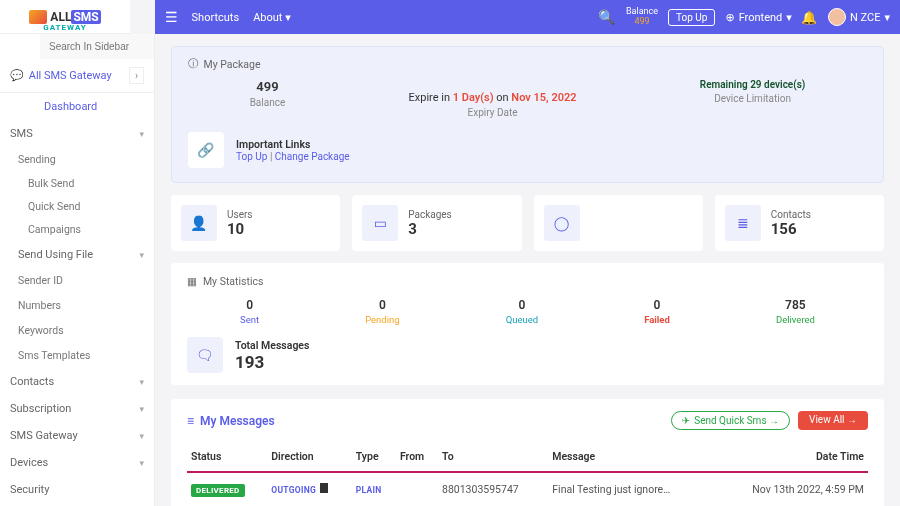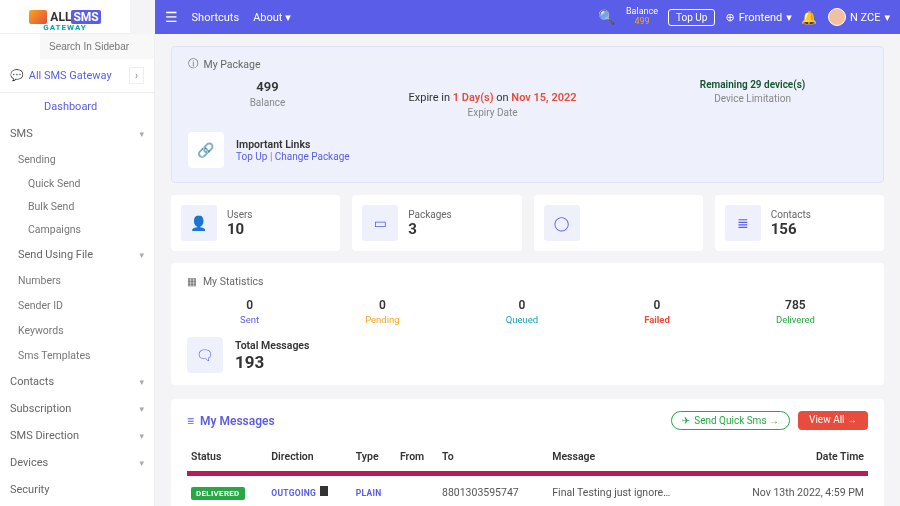--- a/index.html
+++ b/index.html
@@ -58,21 +58,21 @@
 .total-ico { width: 36px; height: 36px; background: #eef1fb; border-radius: 4px; display:flex;align-items:center;justify-content:center;color:#5a5de7;font-size:14px; }
 .total-lbl { font-size: 10.5px; font-weight: 600; }
 .total-val { font-size: 17px; font-weight: 700; }
 .msgs-panel { background: #fff; border-radius: 4px; padding: 12px 16px; }
 .msgs-header { display: flex; align-items: center; justify-content: space-between; margin-bottom: 12px; }
 .msgs-title { color: #5a5de7; font-size: 12px; font-weight: 600; display: flex; gap: 6px; align-items: center; }
 .msgs-actions { display: flex; gap: 8px; }
 .btn-outline { border: 1px solid #28a745; color: #28a745; border-radius: 12px; padding: 3px 10px; font-size: 10px; cursor: pointer; background:#fff; display:flex;align-items:center;gap:4px; }
 .btn-red { background: #e74c3c; color: #fff; border-radius: 4px; padding: 3px 11px; font-size: 10px; cursor: pointer; }
 table { width: 100%; border-collapse: collapse; }
-th { text-align: left; font-size: 10.5px; font-weight: 600; color: #333; padding: 8px 4px; border-bottom: 5px solid #be185d; }
+th { text-align: left; font-size: 10.5px; font-weight: 600; color: #333; padding: 8px 4px; border-bottom: 2px solid #be185d; }
 td { font-size: 10.5px; padding: 10px 4px; color: #555; border-bottom: 1px solid #f3f3f3; }
 .badge-del { background: #28a745; color: #fff; font-size: 8px; font-weight: 700; padding: 2px 5px; border-radius: 2px; letter-spacing: 0.3px; }
 .badge-dir { color: #5a5de7; font-size: 8.5px; font-weight: 700; letter-spacing: 0.3px; }
 .dir-ico { display:inline-block;width:8px;height:10px;background:#333;margin-left:4px; }
 .type-txt { color: #5a5de7; font-size: 8.5px; font-weight: 700; letter-spacing: 0.3px; }
 ::-webkit-scrollbar { width: 6px; } ::-webkit-scrollbar-thumb { background: #ccc; border-radius: 3px; }
 </style>
 </head>
 <body>
 
@@ -107,41 +107,41 @@
   <div class="brand-row">
     <span class="brand-label">💬 <span>All SMS Gateway</span></span>
     <span class="brand-expand">›</span>
   </div>
   <div class="nav-item blue">Dashboard</div>
   <div class="nav-item">
       <span>SMS</span>
       <span class="caret">▾</span>
     </div>
   <div class="nav-sub">Sending</div>
+  <div class="nav-sub2">Bulk Send</div>
   <div class="nav-sub2">Quick Send</div>
-  <div class="nav-sub2">Bulk Send</div>
   <div class="nav-sub2">Campaigns</div>
   <div class="nav-item">
       <span style="padding-left:8px">Send Using File</span>
       <span class="caret">▾</span>
     </div>
+  <div class="nav-sub">Sender ID</div>
   <div class="nav-sub">Numbers</div>
-  <div class="nav-sub">Sender ID</div>
   <div class="nav-sub">Keywords</div>
   <div class="nav-sub">Sms Templates</div>
   <div class="nav-item">
       <span>Contacts</span>
       <span class="caret">▾</span>
     </div>
   <div class="nav-item">
       <span>Subscription</span>
       <span class="caret">▾</span>
     </div>
   <div class="nav-item">
-      <span>SMS Direction</span>
+      <span>SMS Gateway</span>
       <span class="caret">▾</span>
     </div>
   <div class="nav-item">
       <span>Devices</span>
       <span class="caret">▾</span>
     </div>
   <div class="nav-item">Security</div>
   <div class="nav-item"></div>
   
   

